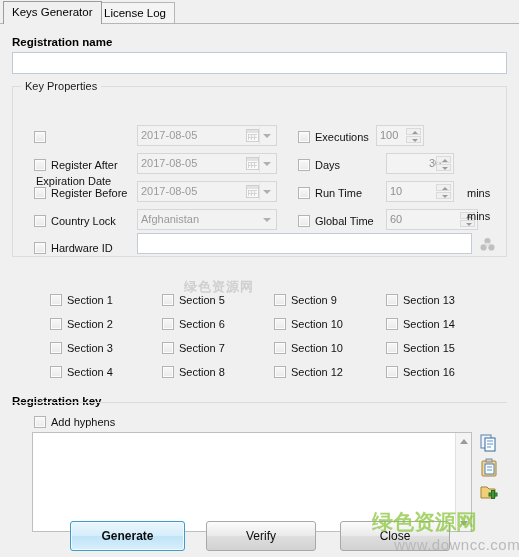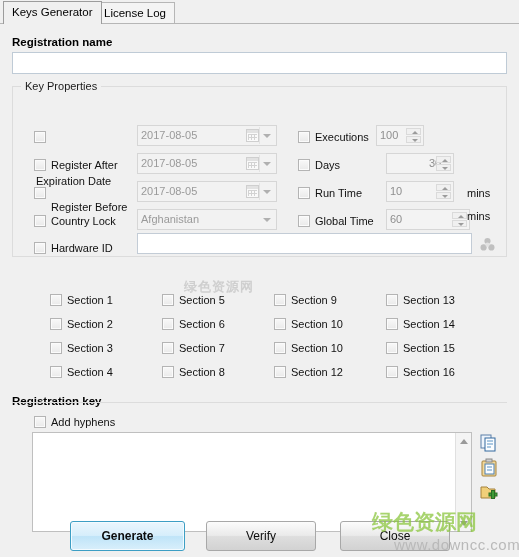--- a/index.html
+++ b/index.html
@@ -144,21 +144,21 @@
   <div class="cb" style="left:34px;top:135px;"></div>
   <div class="cblabel" style="left:51px;top:135px;">Register After</div>
   <div class="combo dtp" style="left:137px;top:129px;width:140px;">
     <span>2017-08-05</span>
     <span class="cal"></span>
     <span class="sep"></span>
     <span class="arrow"></span>
   </div>
 
   <div class="cb" style="left:34px;top:163px;"></div>
-  <div class="cblabel" style="left:51px;top:163px;margin-top:14px;">Register Before</div>
+  <div class="cblabel" style="left:51px;top:163px;">Register Before</div>
   <div class="combo dtp" style="left:137px;top:157px;width:140px;">
     <span>2017-08-05</span>
     <span class="cal"></span>
     <span class="sep"></span>
     <span class="arrow"></span>
   </div>
 
   <div class="cb" style="left:34px;top:191px;"></div>
   <div class="cblabel" style="left:51px;top:191px;">Country Lock</div>
   <div class="combo" style="left:137px;top:185px;width:140px;">
@@ -204,21 +204,21 @@
     <span>10</span>
     <span class="btns">
         <i class="u"></i>
         <i class="d"></i>
       </span>
   </div>
   <div class="unit" style="left:467px;top:163px;">mins</div>
 
   <div class="cb" style="left:298px;top:191px;"></div>
   <div class="cblabel" style="left:315px;top:191px;">Global Time</div>
-  <div class="spin" style="left:386px;top:185px;width:84px;">
+  <div class="spin" style="left:386px;top:185px;width:92px;">
     <span>60</span>
     <span class="btns">
         <i class="u"></i>
         <i class="d"></i>
       </span>
   </div>
   <div class="unit" style="left:467px;top:186px;">mins</div>
 
   <div id="sections-host">
       <div class="cb" style="left: 50px; top: 270px;"></div>

